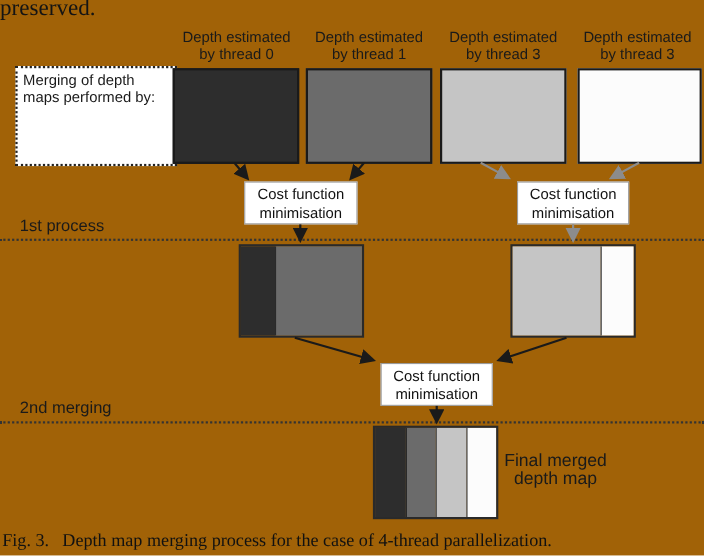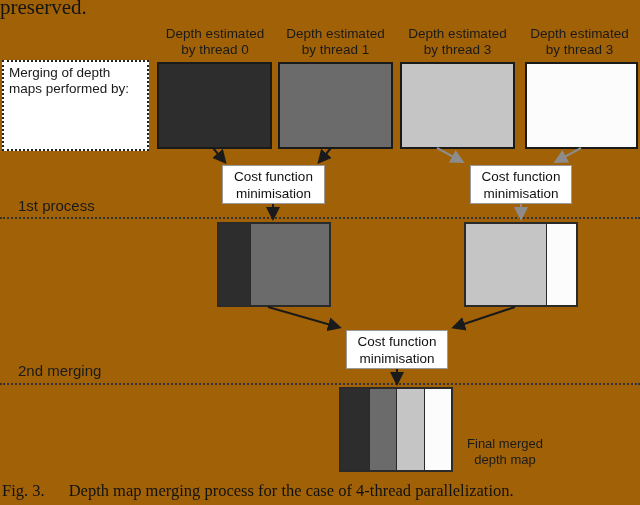--- a/index.html
+++ b/index.html
@@ -9,21 +9,21 @@
     background:#a16207; font-family:"Liberation Sans", sans-serif; color:#1a1a1a;
   }
   .serif { font-family:"Liberation Serif", serif; }
 
   #intro-text {
     position:absolute; left:0; top:-5px; font-size:21px; color:#141414;
   }
 
   
   #legend {
-    position:absolute; left:2px; top:60px; width:147px; height:91px;
+    position:absolute; left:14px; top:60px; width:147px; height:91px;
     border:2px dotted #222; background:#fff; padding:3px 2px 0 5px;
     font-size:13.5px; line-height:16px;
   }
   .legend-item { display:flex; align-items:center; height:19px; margin-top:2px; }
   .legend-item svg { width:17px; height:17px; margin-right:5px; flex:0 0 auto; }
 
   
   .map-label {
     position:absolute; top:26px; text-align:center;
     font-size:13.5px; line-height:15.5px; color:#1a1a1a;
@@ -42,27 +42,27 @@
   
   .dotted-rule { position:absolute; left:0; width:640px; height:0; border-top:2px dotted #333; }
   .stage-label { position:absolute; left:18px; font-size:15px; color:#1a1a1a; }
 
   
   .merged { position:absolute; border:2px solid #2a2a2a; display:flex; }
   .merged .seg { height:100%; }
   .merged .seg + .seg { border-left:1.5px solid #2a2a2a; }
 
   #final-label {
-    position:absolute; left:452px; top:436px; width:106px; text-align:center;
-    font-size:13px; line-height:16px;
+    position:absolute; left:452px; top:412px; width:106px; text-align:center;
+    font-size:16px; line-height:16px;
   }
 
   
   #caption-row { position:absolute; left:2px; top:481px; width:637px; font-size:16.5px; color:#111; white-space:nowrap; }
-  #caption-row .fig-label { margin-right:24px; }
+  #caption-row .fig-label { margin-right:12px; }
 
   #arrows-overlay { position:absolute; left:0; top:0; width:640px; height:505px; pointer-events:none; }
 </style>
 </head>
 <body>
 
 <div id="page">
 
   <div id="intro-text" class="serif">preserved.</div>
 

